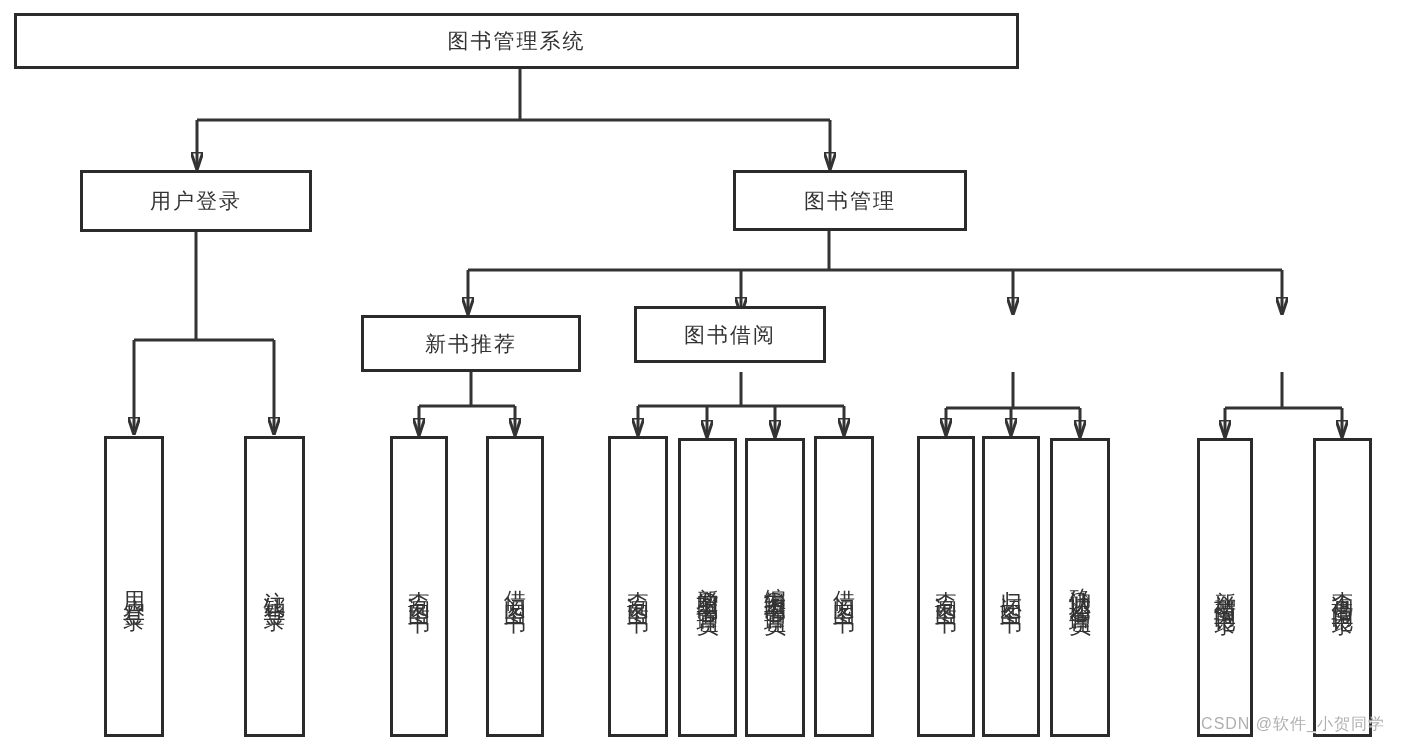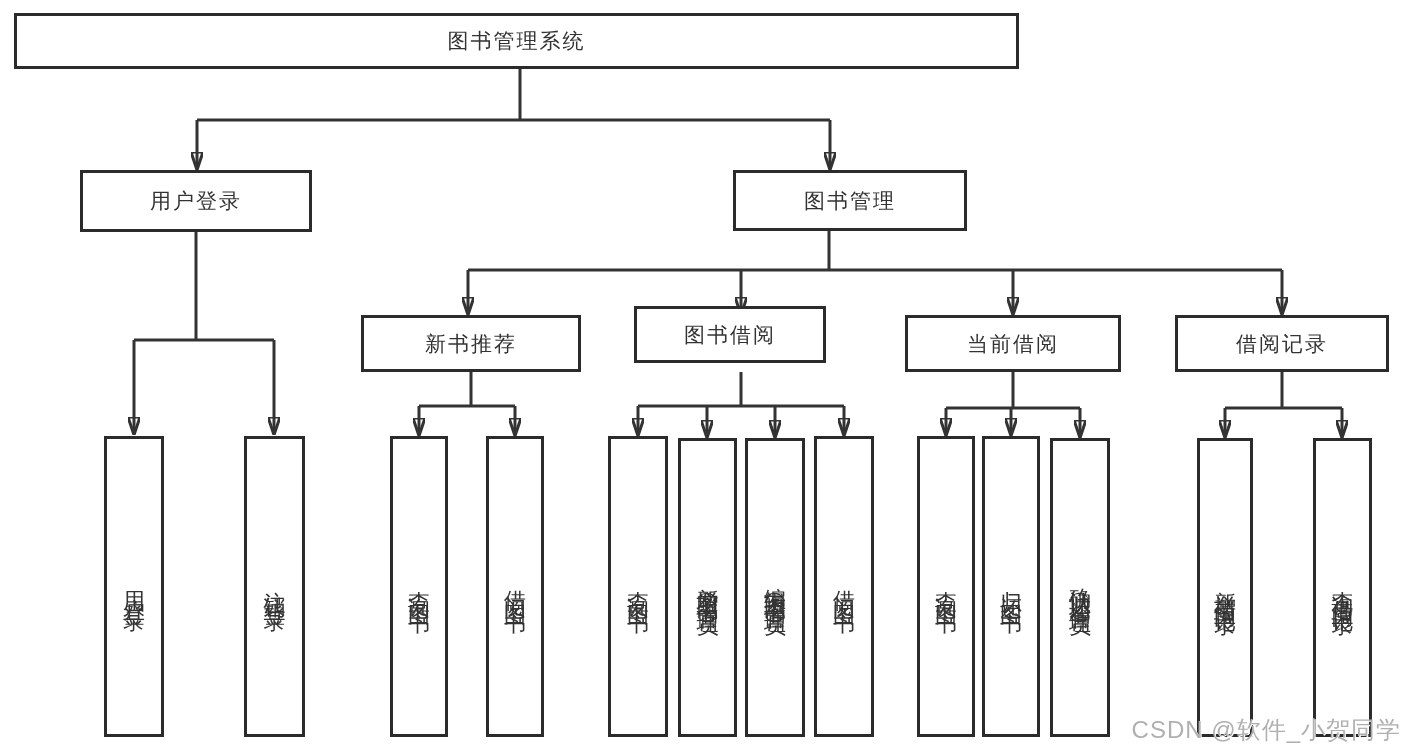--- a/index.html
+++ b/index.html
@@ -47,23 +47,23 @@
     justify-content: center;
     color: #333333;
     font-size: 22px;
     writing-mode: vertical-rl;
     letter-spacing: 7px;
     line-height: 1;
     z-index: 2;
   }
   .watermark {
     position: absolute;
-    right: 4px;
+    right: 20px;
     top: 714px;
-    font-size: 24px;
+    font-size: 16px;
     color: #b0b0b0;
     text-shadow: 1px 1px 0 #ffffff;
     letter-spacing: 1px;
     z-index: 5;
     white-space: nowrap;
     text-align: right;
   }
 </style>
 </head>
 <body>
@@ -107,22 +107,20 @@
     <path d="M1342 408 V437" marker-end="url(#arrowhead)"></path>
   </svg>
 
   <div class="node" style="left:14px; top:13px; width:1005px; height:56px;">图书管理系统</div>
 
   <div class="node" style="left:80px; top:170px; width:232px; height:62px;">用户登录</div>
   <div class="node" style="left:711px; top:170px; width:234px; height:61px;margin-left:22px;">图书管理</div>
 
   <div class="node" style="left:361px; top:315px; width:220px; height:57px;text-align:right;">新书推荐</div>
   <div class="node" style="left:634px; top:306px; width:192px; height:57px;">图书借阅</div>
-  <div class="node" style="left:905px; top:315px; width:216px; height:57px;">当前借阅</div>
-  <div class="node" style="left:1175px; top:315px; width:214px; height:57px;">借阅记录</div>
 
   <div class="leaf" style="left:104px; top:436px; width:60px; height:301px;">用户登录</div>
   <div class="leaf" style="left:244px; top:436px; width:61px; height:301px;">注销登录</div>
 
   <div class="leaf" style="left:390px; top:436px; width:58px; height:301px;">查询图书</div>
   <div class="leaf" style="left:486px; top:436px; width:58px; height:301px;">借阅图书</div>
 
   <div class="leaf" style="left:608px; top:436px; width:60px; height:301px;">查询图书</div>
   <div class="leaf" style="left:678px; top:438px; width:59px; height:299px; letter-spacing:4px;">新增图书（管理员）</div>
   <div class="leaf" style="left:745px; top:438px; width:60px; height:299px; letter-spacing:4px;">编辑图书（管理员）</div>

